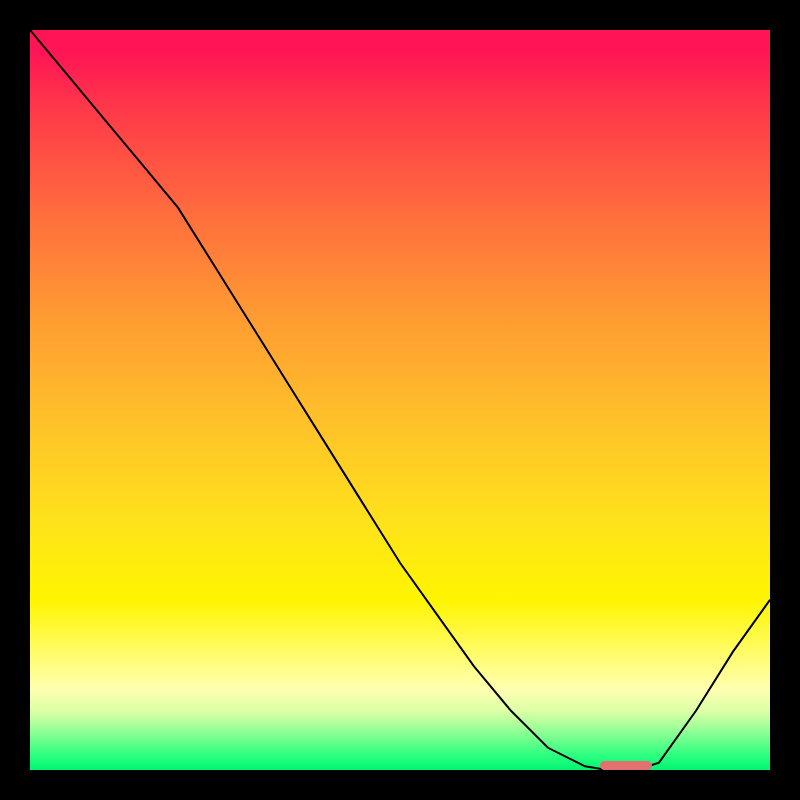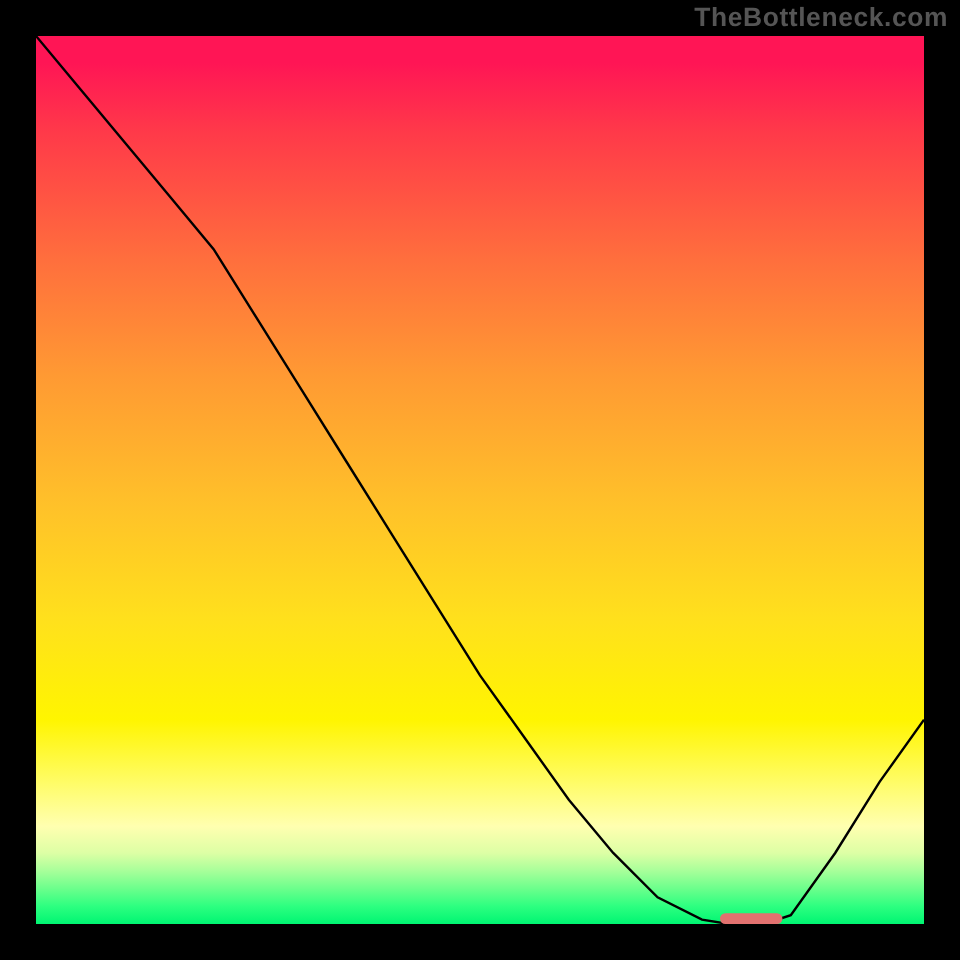--- a/index.html
+++ b/index.html
@@ -62,21 +62,20 @@
     height: 9px;
     border-radius: 4.5px;
     background: #e2716f;
   }
 </style>
 </head>
 <body>
 
 <div class="stage">
 
-  <div class="watermark">TheBottleneck.com</div>
 
   <div class="plot-area">
 
     <svg class="curve-svg" viewBox="0 0 740 740" preserveAspectRatio="none">
       <path fill="none" stroke="#000000" stroke-width="2" d="M0.0 0.0 L37.0 44.4 L74.0 88.8 L111.0 133.2 L148.0 177.6 L185.0 236.8 L222.0 296.0 L259.0 355.2 L296.0 414.4 L333.0 473.6 L370.0 532.8 L407.0 584.6 L444.0 636.4 L481.0 680.8 L518.0 717.8 L555.0 736.3 L577.2 740.0 L606.8 740.0 L629.0 732.6 L666.0 680.8 L703.0 621.6 L740.0 569.8"></path>
     </svg>
 
     <div class="marker" style="left: 569.8px; width: 51.8px; top: 731.06px; background: rgb(226, 113, 111);"></div>
 
   </div>

